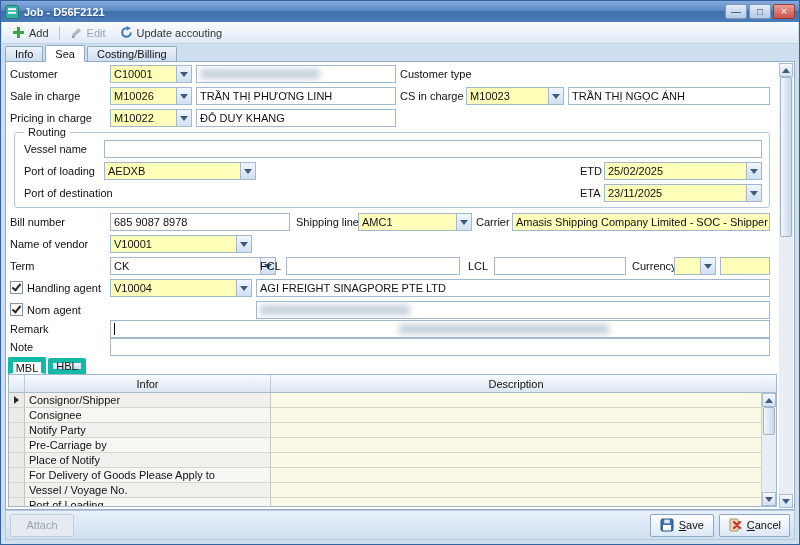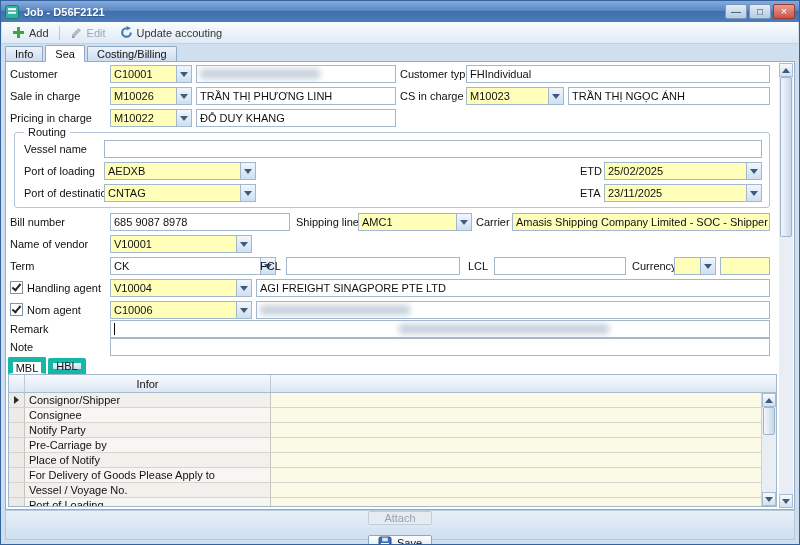--- a/index.html
+++ b/index.html
@@ -73,21 +73,21 @@
   .gsb{width:15px;flex:none;display:flex;flex-direction:column;background:#e9eef5;border-left:1px solid #c6d2e0;}
   .sbtn{height:14px;flex:none;background:linear-gradient(#f6f9fc,#d4e1ef);border:1px solid #a9bcd1;display:flex;
         align-items:center;justify-content:center;}
   .strack{flex:1;position:relative;}
   .sthumb{position:absolute;left:1px;right:1px;top:0;background:linear-gradient(90deg,#f2f6fb,#c7d8ea);
           border:1px solid #9fb4c9;border-radius:2px;}
   .au{width:0;height:0;border:4px solid transparent;border-bottom:5px solid #3f5a7d;margin-bottom:4px;}
   .ad{width:0;height:0;border:4px solid transparent;border-top:5px solid #3f5a7d;margin-top:4px;}
   
   .footer{position:absolute;left:4px;right:4px;bottom:4px;height:30px;display:flex;align-items:center;gap:5px;
-          padding:0 4px;background:linear-gradient(#e7f0f9,#cfdfef);border:1px solid #b7c9dd;flex-direction:column;}
+          padding:0 4px;background:linear-gradient(#e7f0f9,#cfdfef);border:1px solid #b7c9dd;}
   .btn{height:23px;min-width:64px;display:flex;align-items:center;justify-content:center;gap:5px;padding:0 8px;
        background:linear-gradient(#fefefe,#dce8f4);border:1px solid #8ca8c5;border-radius:2px;}
   .btn.disabled{color:#98a3ad;background:#e6ebf1;border-color:#c2cdd8;}
   .spacer{flex:1;}
   u{text-decoration:underline;}
 </style>
 </head>
 <body>
 
 <div class="win">
@@ -151,21 +151,20 @@
     <span class="combo y" style="left:104px;top:3px;width:82px">
       <span class="ct">C10001</span>
       <span class="dd">
           <i class="da"></i>
         </span>
     </span>
     <span class="tb" style="left:190px;top:3px;width:200px">
       <i class="blur" style="width:120px"></i>
     </span>
     <span class="lb" style="left:394px;top:3px">Customer type</span>
-    <span class="tb" style="left:460px;top:3px;width:304px">FHIndividual</span>
 
     <span class="lb" style="left:4px;top:25px">Sale in charge</span>
     <span class="combo y" style="left:104px;top:25px;width:82px">
       <span class="ct">M10026</span>
       <span class="dd">
           <i class="da"></i>
         </span>
     </span>
     <span class="tb" style="left:190px;top:25px;width:200px">TRẦN THỊ PHƯƠNG LINH</span>
     <span class="lb" style="left:394px;top:25px">CS in charge</span>
@@ -201,26 +200,20 @@
     </span>
     <span class="lb" style="left:574px;top:100px">ETD</span>
     <span class="combo y" style="left:598px;top:100px;width:158px">
       <span class="ct">25/02/2025</span>
       <span class="dd">
           <i class="da"></i>
         </span>
     </span>
 
     <span class="lb" style="left:18px;top:122px">Port of destination</span>
-    <span class="combo y" style="left:98px;top:122px;width:152px">
-      <span class="ct">CNTAG</span>
-      <span class="dd">
-          <i class="da"></i>
-        </span>
-    </span>
     <span class="lb" style="left:574px;top:122px">ETA</span>
     <span class="combo y" style="left:598px;top:122px;width:158px">
       <span class="ct">23/11/2025</span>
       <span class="dd">
           <i class="da"></i>
         </span>
     </span>
 
     <span class="lb" style="left:4px;top:151px">Bill number</span>
     <span class="tb" style="left:104px;top:151px;width:180px">685 9087 8978</span>
@@ -267,46 +260,41 @@
     <span class="combo y" style="left:104px;top:217px;width:142px">
       <span class="ct">V10004</span>
       <span class="dd">
           <i class="da"></i>
         </span>
     </span>
     <span class="tb" style="left:250px;top:217px;width:514px">AGI FREIGHT SINAGPORE PTE LTD</span>
 
     <span class="cb checked" style="left:4px;top:241px"></span>
     <span class="lb" style="left:21px;top:239px">Nom agent</span>
-    <span class="combo y" style="left:104px;top:239px;width:142px">
-      <span class="ct">C10006</span>
-      <span class="dd">
-          <i class="da"></i>
-        </span>
-    </span>
     <span class="tb" style="left:250px;top:239px;width:514px">
       <i class="blur" style="width:150px"></i>
     </span>
 
     <span class="lb" style="left:4px;top:258px">Remark</span>
     <span class="tb" style="left:104px;top:258px;width:660px">
       <i class="caret"></i>
       <i class="blur" style="width:210px;margin-left:284px"></i>
     </span>
 
     <span class="lb" style="left:4px;top:276px">Note</span>
     <span class="tb" style="left:104px;top:276px;width:660px"></span>
 
     <span class="bltab active" style="left:2px;top:295px;width:38px">MBL</span>
     <span class="bltab" style="left:42px;top:296px;width:38px">HBL</span>
 
     <div class="grid">
       <div class="g-head">
         <div class="g-hind"></div>
         <div class="g-hinfor">Infor</div>
+        <div class="g-hdesc">Description</div>
         <div class="g-hsp"></div>
       </div>
       <div class="g-bodywrap">
         <div class="g-rows">
           <div class="g-row">
             <div class="g-ind">
                 <i class="tri"></i>
               </div>
             <div class="g-infor">Consignor/Shipper</div>
             <div class="g-desc"></div>

